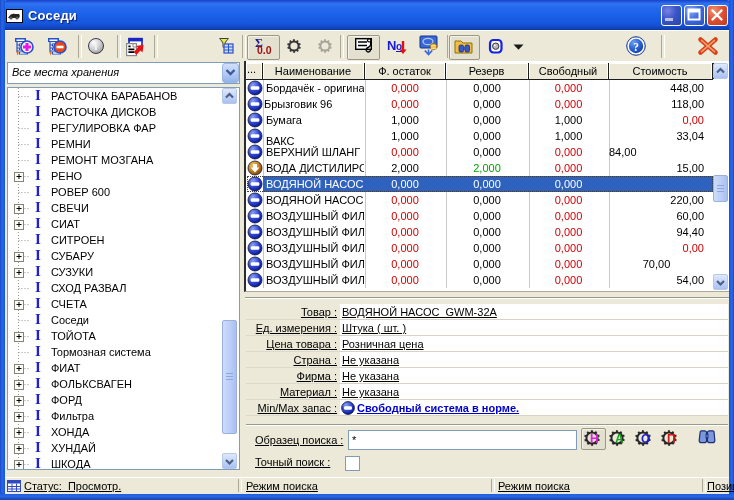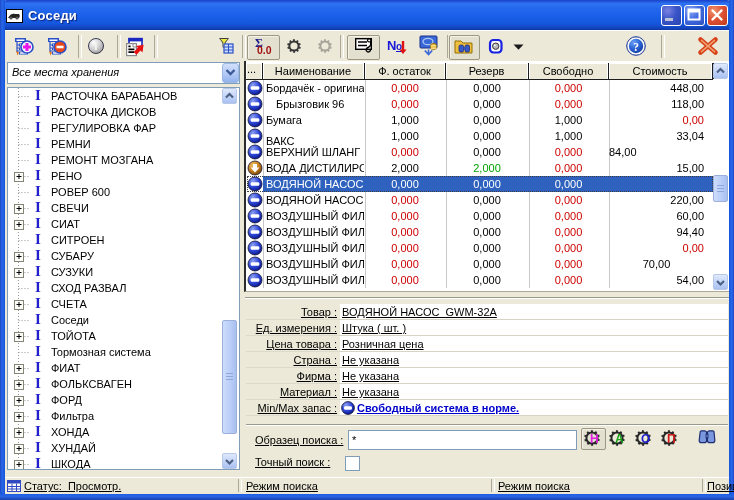--- a/index.html
+++ b/index.html
@@ -319,21 +319,21 @@
     </div>
 <div id="grid" class="abs"></div>
 <div class="hcell abs" style="left:246px;top:63px;width:15px;text-align:left;padding-left:1px;line-height:13px;">...</div>
 <div class="abs" style="left:262px;top:63px;width:2px;height:16px;background:#1c1c1c"></div>
 <div class="hcell abs" style="left:263px;top:63px;width:100px;">Наименование</div>
 <div class="abs" style="left:364px;top:63px;width:2px;height:16px;background:#1c1c1c"></div>
 <div class="hcell abs" style="left:365px;top:63px;width:79px;text-align:center;">Ф. остаток</div>
 <div class="abs" style="left:445px;top:63px;width:2px;height:16px;background:#1c1c1c"></div>
 <div class="hcell abs" style="left:446px;top:63px;width:81px;">Резерв</div>
 <div class="abs" style="left:528px;top:63px;width:2px;height:16px;background:#1c1c1c"></div>
-<div class="hcell abs" style="left:529px;top:63px;width:78px;">Свободно</div>
+<div class="hcell abs" style="left:529px;top:63px;width:78px;">Свободный</div>
 <div class="abs" style="left:608px;top:63px;width:2px;height:16px;background:#1c1c1c"></div>
 <div class="hcell abs" style="left:609px;top:63px;width:102px;">Стоимость</div>
 <div class="abs" style="left:712px;top:63px;width:2px;height:16px;background:#1c1c1c"></div>
 <div class="abs" style="left:246px;top:79px;width:467px;height:1px;background:#1c1c1c"></div>
 <div class="abs" style="left:263px;top:80px;width:1px;height:208px;background:#c8c8c8"></div>
 <div class="abs" style="left:365px;top:80px;width:1px;height:208px;background:#c8c8c8"></div>
 <div class="abs" style="left:446px;top:80px;width:1px;height:208px;background:#c8c8c8"></div>
 <div class="abs" style="left:529px;top:80px;width:1px;height:208px;background:#c8c8c8"></div>
 <div class="abs" style="left:609px;top:80px;width:1px;height:208px;background:#c8c8c8"></div>
 <div class="abs" style="left:263px;top:176px;width:450px;height:16px;background:#2f62be"></div>
@@ -429,21 +429,21 @@
         <stop offset="100%" stop-color="#0a1890"></stop>
       </radialGradient>
       <circle cx="11" cy="200" r="7" fill="url(#g11_200)" stroke="#101030" stroke-width="0.8"></circle>
       <rect x="6.66" y="198.2" width="8.68" height="3.6" rx="1.4" fill="#fff"></rect>
     </svg>
 <div class="gc" style="left:266px;top:80px;width:98px;color:#000">Бордачёк - оригинал</div>
     <div class="gc" style="left:365px;top:80px;width:80px;text-align:center;color:#cc0000">0,000</div>
     <div class="gc" style="left:446px;top:80px;width:82px;text-align:center;color:#000000">0,000</div>
     <div class="gc" style="left:529px;top:80px;width:79px;text-align:center;color:#cc0000">0,000</div>
     <div class="gc" style="left:609px;top:80px;width:95px;text-align:right;color:#000000">448,00</div>
-<div class="gc" style="left:276px;top:96px;width:115px;color:#000">Брызговик 96</div>
+<div class="gc" style="left:264px;top:96px;width:115px;color:#000">Брызговик 96</div>
     <div class="gc" style="left:365px;top:96px;width:80px;text-align:center;color:#cc0000">0,000</div>
     <div class="gc" style="left:446px;top:96px;width:82px;text-align:center;color:#000000">0,000</div>
     <div class="gc" style="left:529px;top:96px;width:79px;text-align:center;color:#cc0000">0,000</div>
     <div class="gc" style="left:609px;top:96px;width:95px;text-align:right;color:#000000">118,00</div>
 <div class="gc" style="left:266px;top:112px;width:98px;color:#000">Бумага</div>
     <div class="gc" style="left:365px;top:112px;width:80px;text-align:center;color:#000000">1,000</div>
     <div class="gc" style="left:446px;top:112px;width:82px;text-align:center;color:#000000">0,000</div>
     <div class="gc" style="left:529px;top:112px;width:79px;text-align:center;color:#000000">1,000</div>
     <div class="gc" style="left:609px;top:112px;width:95px;text-align:right;color:#cc0000">0,00</div>
 <div class="gc" style="left:266px;top:133px;width:94px;color:#000">ВАКС</div>

